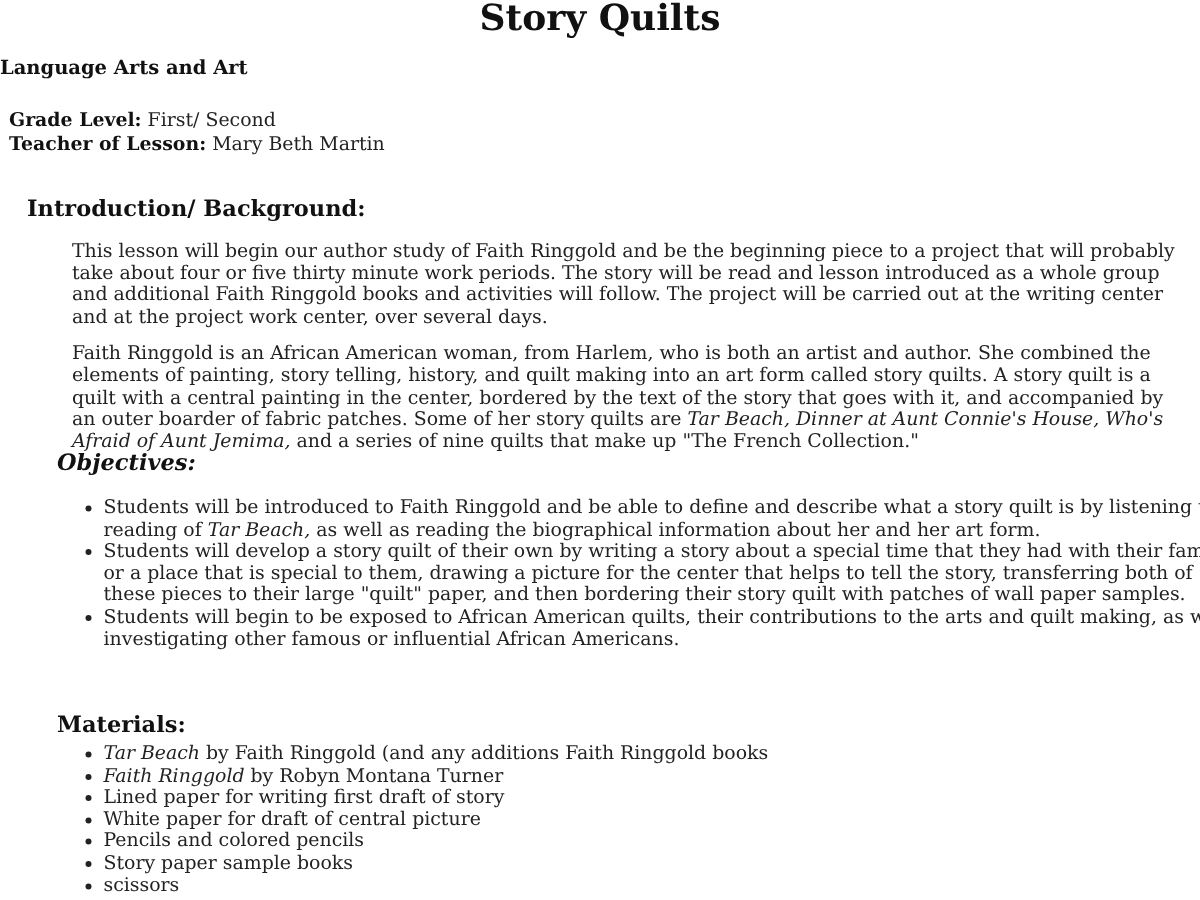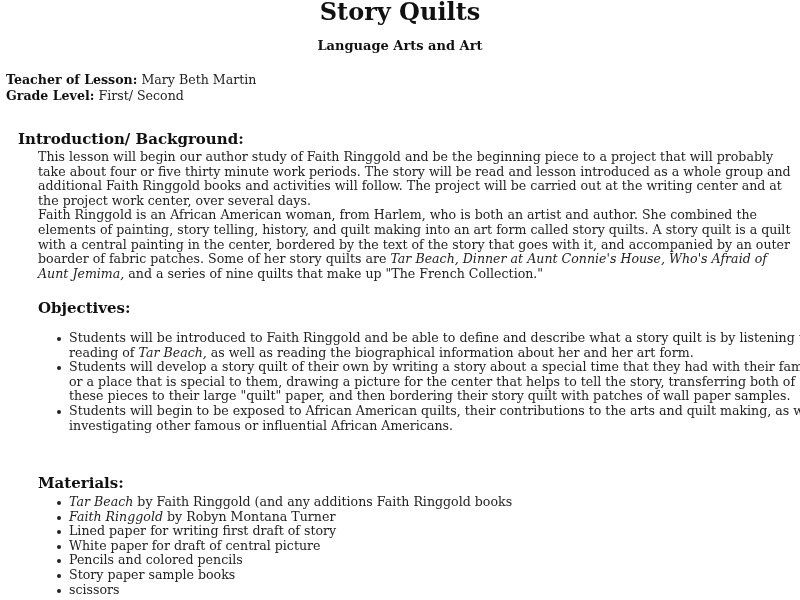--- a/index.html
+++ b/index.html
@@ -27,21 +27,20 @@
       font-weight: bold;
       line-height: 24px;
       color: #111;
       margin: 0;
     }
     .subtitle {
       position: absolute;
       top: 38px;
       left: 0;
       width: 800px;
-      text-align: center;
       font-size: 13px;
       font-weight: bold;
       line-height: 16px;
       color: #111;
       margin: 0;
     }
     .meta {
       position: absolute;
       top: 72px;
       left: 6px;
@@ -59,31 +58,31 @@
       color: #111;
       margin: 12px;
     }
     .intro {
       position: absolute;
       top: 150px;
       left: 38px;
       width: 760px;
       margin: 0;
     }
-    .intro p { margin: 0; }
+    .intro p { margin: 10px; }
     .h-sub {
       position: absolute;
       left: 38px;
       font-size: 15px;
       font-weight: bold;
       line-height: 18px;
       color: #111;
       margin: 0;
     }
-    .h-obj { top: 299px; }
+    .h-obj { top: 299px; font-style: italic; }
     .h-mat { top: 474px; }
     ul.list {
       position: absolute;
       left: 38px;
       width: 760px;
       margin: 0;
       padding: 0 0 0 31px;
       list-style: none;
     }
     ul.list li {
@@ -106,26 +105,26 @@
     i { font-style: italic; }
   </style>
 </head>
 <body>
 
 <h1 class="title">Story Quilts</h1>
 <h2 class="subtitle">Language Arts and Art</h2>
 
 <div class="meta">
   <div>
+    <b>Grade Level:</b>
+    <span>First/ Second</span>
+  </div>
+  <div>
     <b>Teacher of Lesson:</b>
     <span>Mary Beth Martin</span>
-  </div>
-  <div>
-    <b>Grade Level:</b>
-    <span>First/ Second</span>
   </div>
 </div>
 
 <h3 class="h-intro">Introduction/ Background:</h3>
 
 <div class="intro">
   <p>This lesson will begin our author study of Faith Ringgold and be the beginning piece to a project that will probably take about four or five thirty minute work periods. The story will be read and lesson introduced as a whole group and additional Faith Ringgold books and activities will follow. The project will be carried out at the writing center and at the project work center, over several days.</p>
   <p><span>Faith Ringgold is an African American woman, from Harlem, who is both an artist and author. She combined the elements of painting, story telling, history, and quilt making into an art form called story quilts. A story quilt is a quilt with a central painting in the center, bordered by the text of the story that goes with it, and accompanied by an outer boarder of fabric patches. Some of her story quilts are </span><i>Tar Beach, Dinner at Aunt Connie's House, Who's Afraid of Aunt Jemima,</i><span> and a series of nine quilts that make up "The French Collection."</span></p>
 </div>
 

